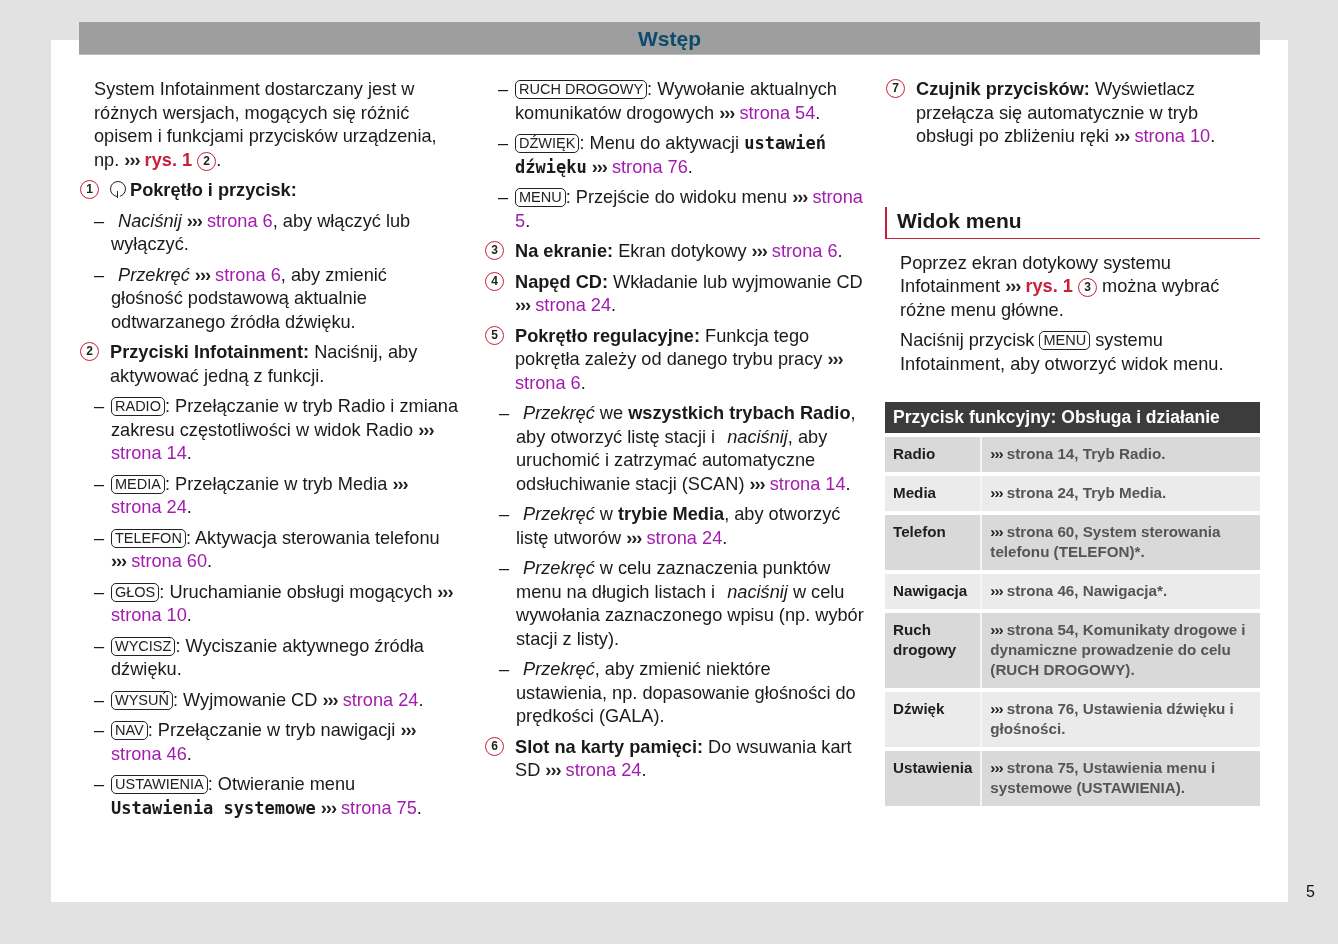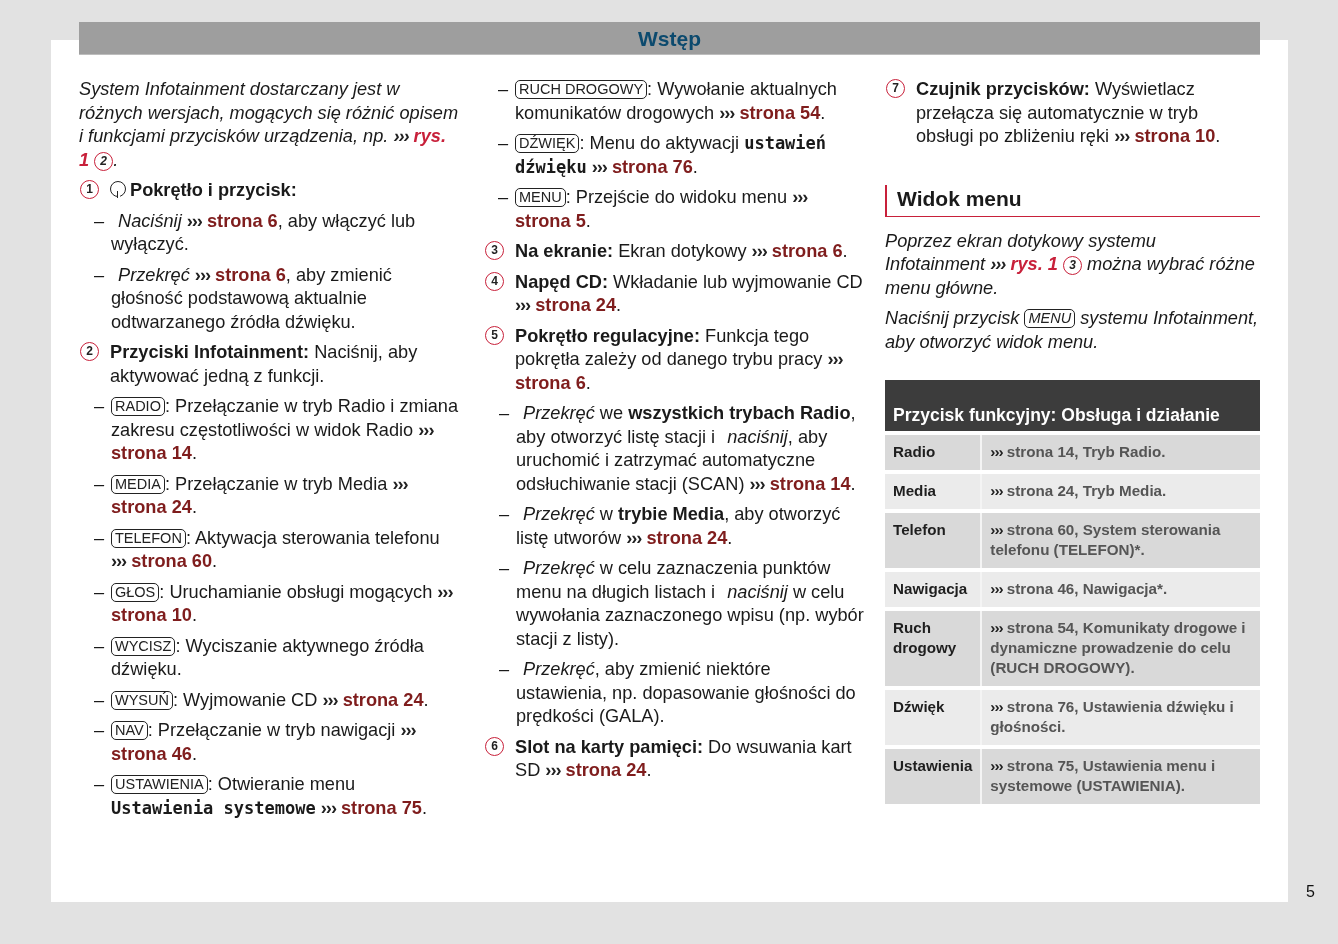--- a/index.html
+++ b/index.html
@@ -10,51 +10,51 @@
   .panel { position:absolute; left:51px; top:40px; width:1237px; height:862px; background:#ffffff; }
   .titlebar {
     position:absolute; left:79px; top:22px; width:1181px; height:32px; background:#9e9e9e;
     color:#0c4a6e; font-weight:bold; font-size:21px; text-align:center; line-height:34px;
     border-bottom:1px solid #bdbdbd;
   }
   .col { position:absolute; top:78px; font-size:18.2px; line-height:23.5px; }
   .col1 { left:79px; width:380px; }
   .col2 { left:484px; width:380px; }
   .col3 { left:885px; width:375px; }
-  p { margin:0 0 7px 0;font-style:italic; }
+  p { margin:0 0 7px 15px; }
   .item { position:relative; padding-left:31px; margin:0 0 7px 0; }
   .num {
     position:absolute; left:1px; top:1px; width:17px; height:17px; border:1.6px solid #c8203a;
     border-radius:50%; font-size:12px; font-weight:bold; line-height:17px; text-align:center; color:#222;
   }
   .num-inline {
     display:inline-block; width:17px; height:17px; border:1.6px solid #c8203a; border-radius:50%;
     font-size:12px; font-weight:bold; line-height:17px; text-align:center; color:#222; vertical-align:1px;
   }
   .sub { position:relative; padding-left:17px; margin:0 0 7px 15px; }
   .sub .dash { position:absolute; left:0; top:0; }
   .col2 .subtop { margin-left:14px; }
   b { font-weight:bold; }
   i { font-style:italic;margin-left:7px; }
-  .ref { font-weight:bold; color:#7f1d1d; }
+  .ref { font-weight:normal; color:#a21caf; }
   .arr { font-weight:bold; color:#222; letter-spacing:-1px; }
   .red { font-weight:bold; color:#c8203a; }
   .key {
     display:inline-block; border:1.2px solid #222; border-radius:5px; font-size:14.5px; line-height:17px;
     padding:0 3px; vertical-align:1px; color:#222;
   }
   .mono { font-family:"DejaVu Sans Mono", monospace; font-weight:bold; font-size:17px; }
   .knob { display:inline-block; width:14px; height:14px; border:1.8px solid #222; border-radius:50%; position:relative; vertical-align:-1px; margin-right:4px; }
   .knob::after { content:""; position:absolute; left:6px; top:9px; width:2px; height:7px; background:#fff; border-left:1.8px solid #222; }
   .section-h {
-    margin-top:36px; border-left:2px solid #c8203a; border-bottom:1.5px solid #c8203a;
+    margin-top:58px; border-left:2px solid #c8203a; border-bottom:1.5px solid #c8203a;
     font-size:21px; font-weight:bold; padding:0 0 3px 10px; line-height:28px; margin-bottom:13px;
   }
   table.fn { border-collapse:separate; border-spacing:0 4px; width:375px; margin-top:22px; font-size:15.2px; line-height:20px; }
-  .fn-head td { background:#3c3c3c; color:#fff; font-weight:bold; font-size:17.5px; padding:25px 8px 6px 8px; }
+  .fn-head td { background:#3c3c3c; color:#fff; font-weight:bold; font-size:17.5px; padding:5px 8px 6px 8px; }
   .fn-row td { padding:7px 8px 8px 8px; vertical-align:top; }
   .fn-row td.k { width:72px; font-weight:bold; color:#1e1e1e; border-right:2px solid #f4f4f4; }
   .fn-row td.v { color:#555555; font-weight:bold; }
   .fn-row.odd td { background:#d9d9d9; }
   .fn-row.even td { background:#ebebeb; }
   .pagenum { position:absolute; left:1306px; top:883px; font-size:16px; color:#111; }
 </style>
 </head>
 <body>
 

